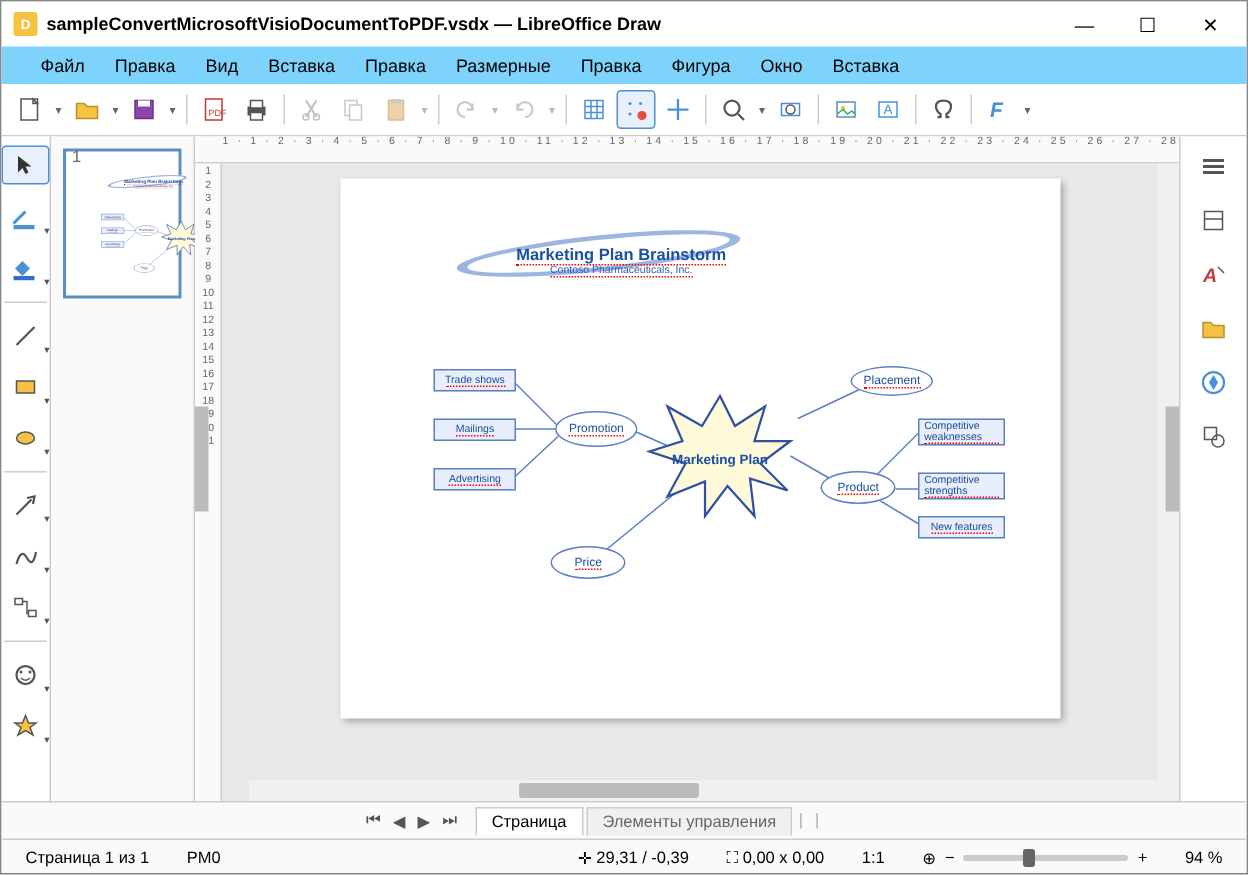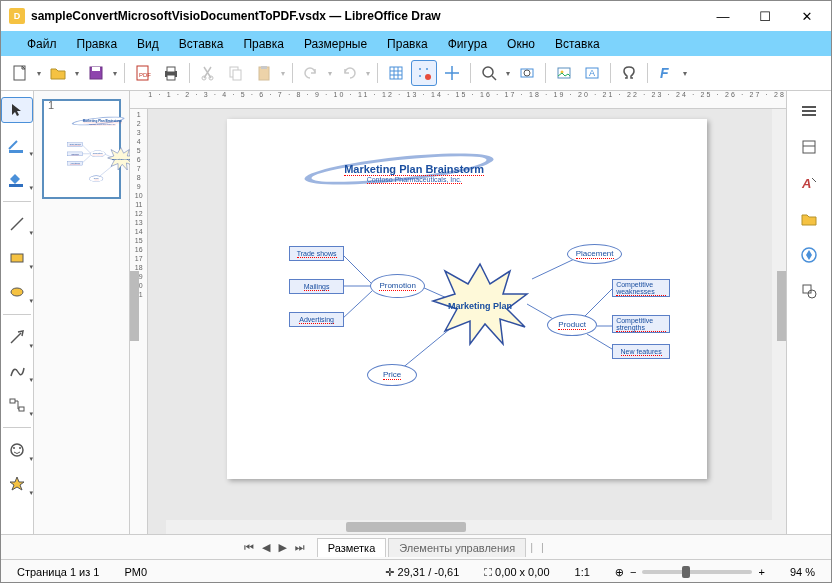--- a/index.html
+++ b/index.html
@@ -551,31 +551,31 @@
 <div class="tabbar">
   <div style="width:45px;"></div>
   <div style="width:170px;"></div>
   <div style="width:18px;"></div>
   <div class="nav">
     <span>⏮</span>
     <span>◀</span>
     <span>▶</span>
     <span>⏭</span>
   </div>
-  <div class="tab">Разметка</div>
+  <div class="tab">Страница</div>
   <div class="tab inactive">Элементы управления</div>
   <span class="sep">|</span>
   <span class="sep">|</span>
 </div>
 
 <div class="status">
   <div class="sec">Страница 1 из 1</div>
   <div class="sec">PM0</div>
   <div class="spacer"></div>
-  <div class="sec"><span>✛</span>&nbsp;<span>29,31 / -0,61</span></div>
+  <div class="sec"><span>✛</span>&nbsp;<span>29,31 / -0,39</span></div>
   <div class="sec"><span>⛶</span>&nbsp;<span>0,00 x 0,00</span></div>
   <div class="sec">1:1</div>
   <div class="sec" style="display:flex;align-items:center;gap:6px;">
     <span>⊕</span>
     <span>−</span>
     <div class="zoom-slider">
         <div class="knob"></div>
       </div>
     <span>+</span>
   </div>

